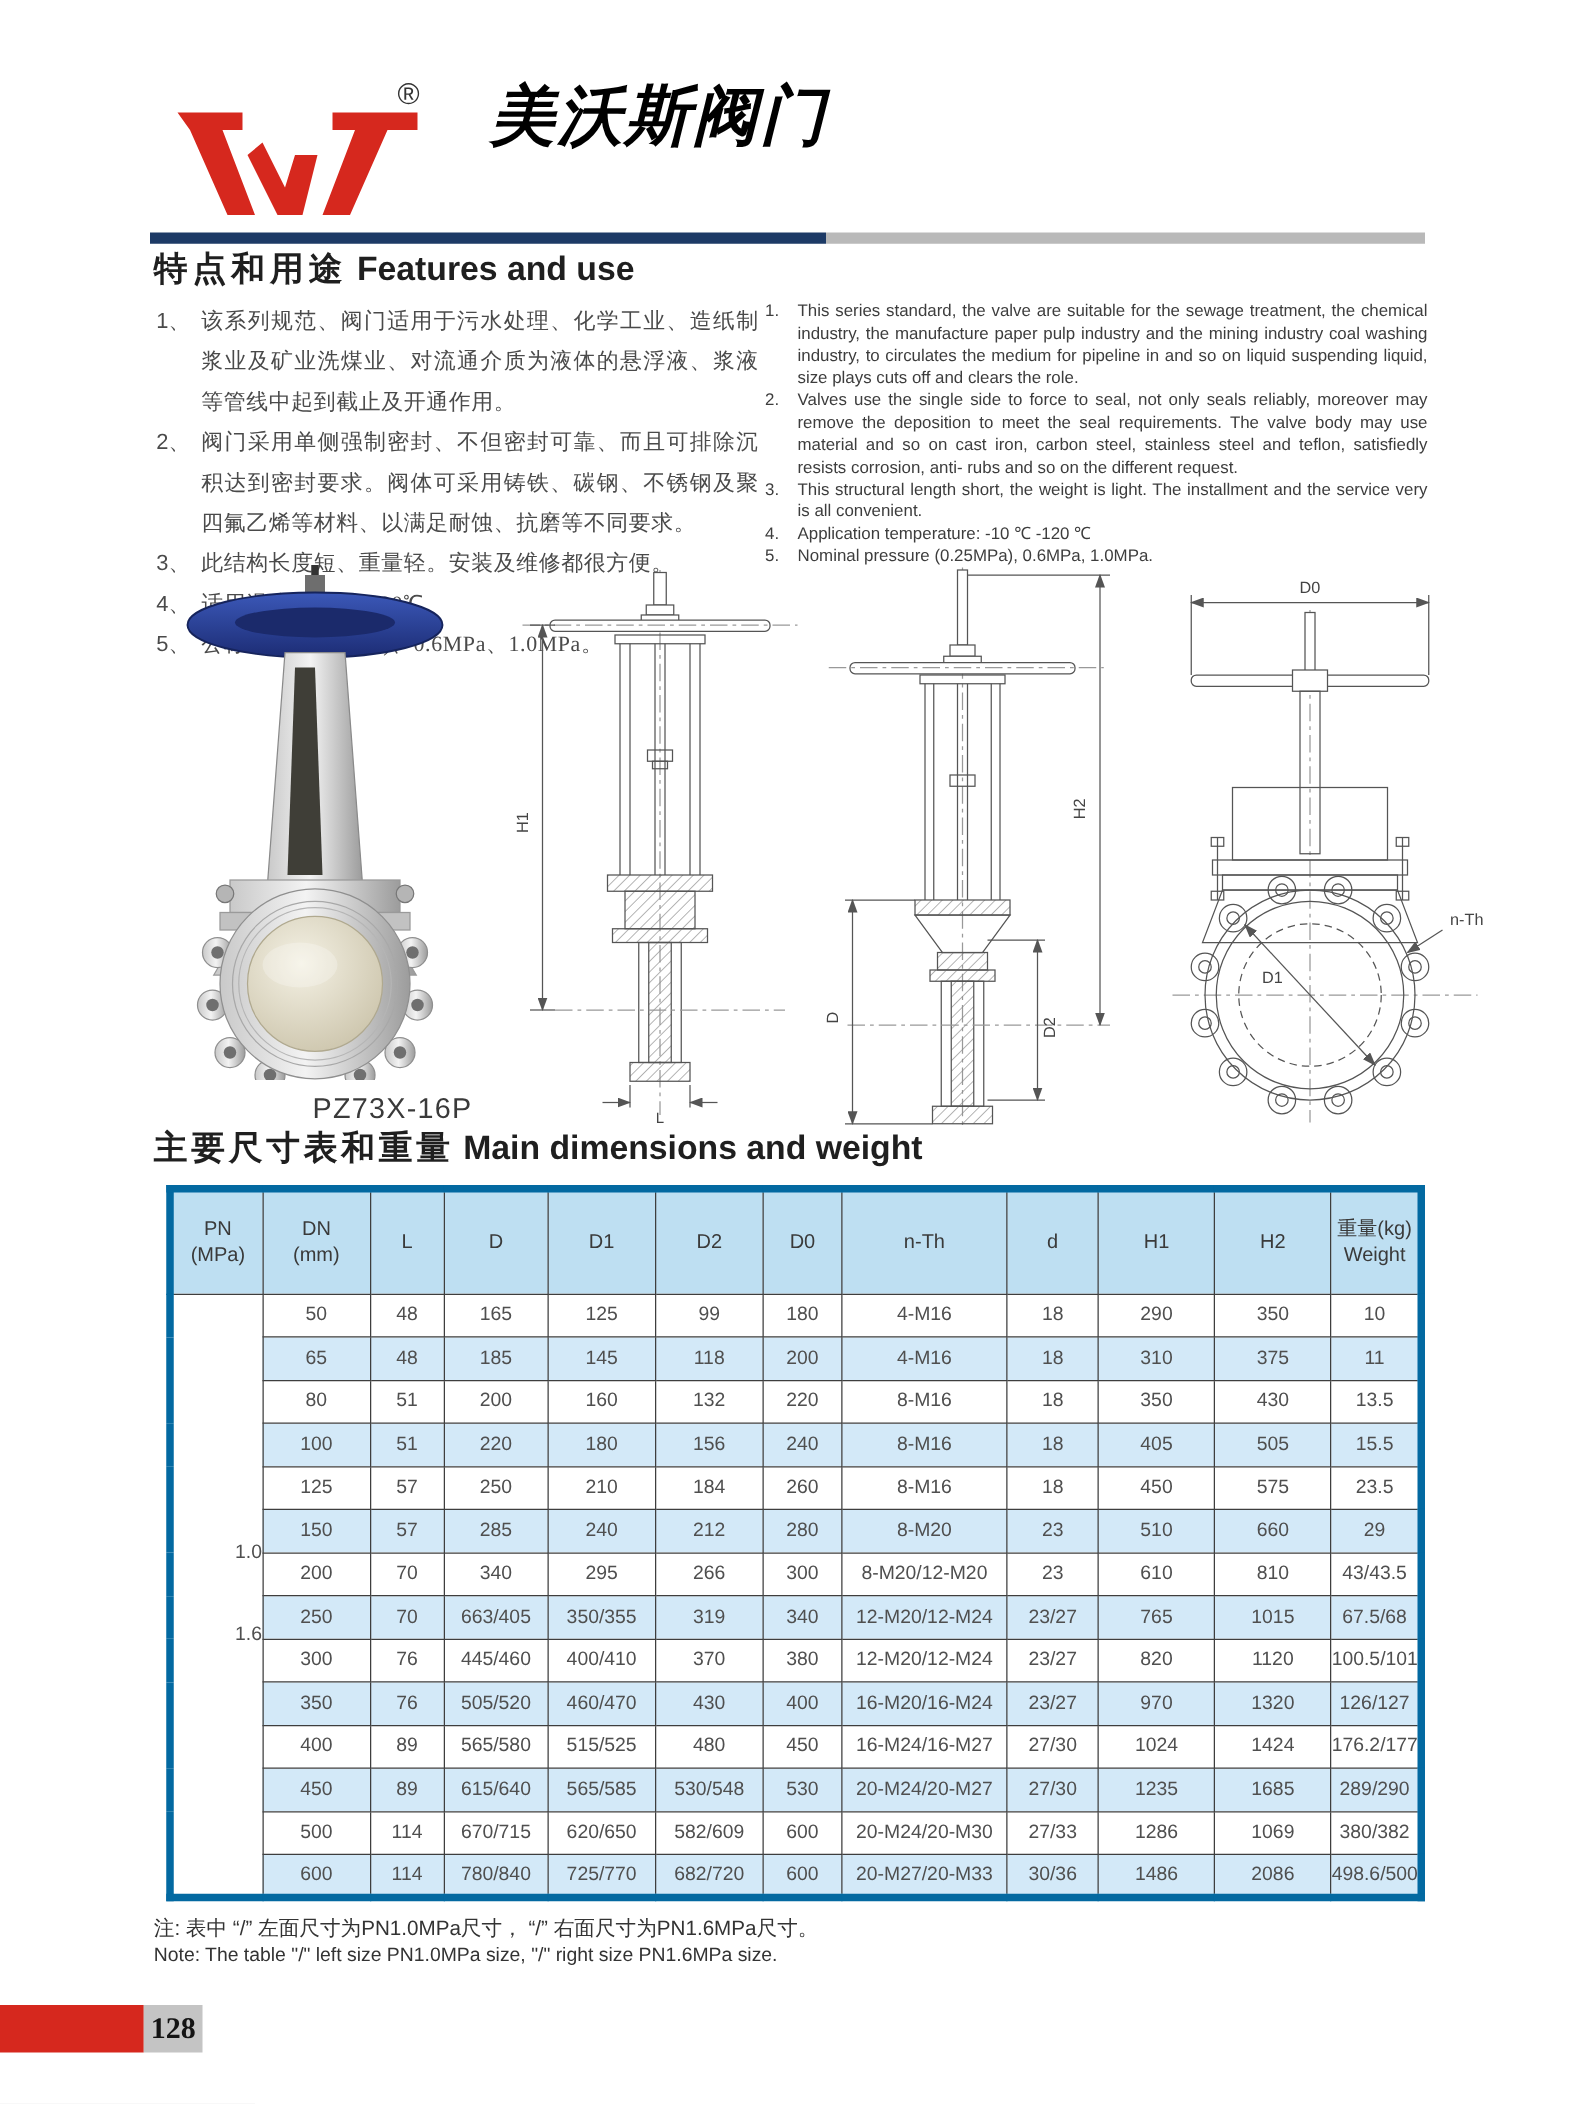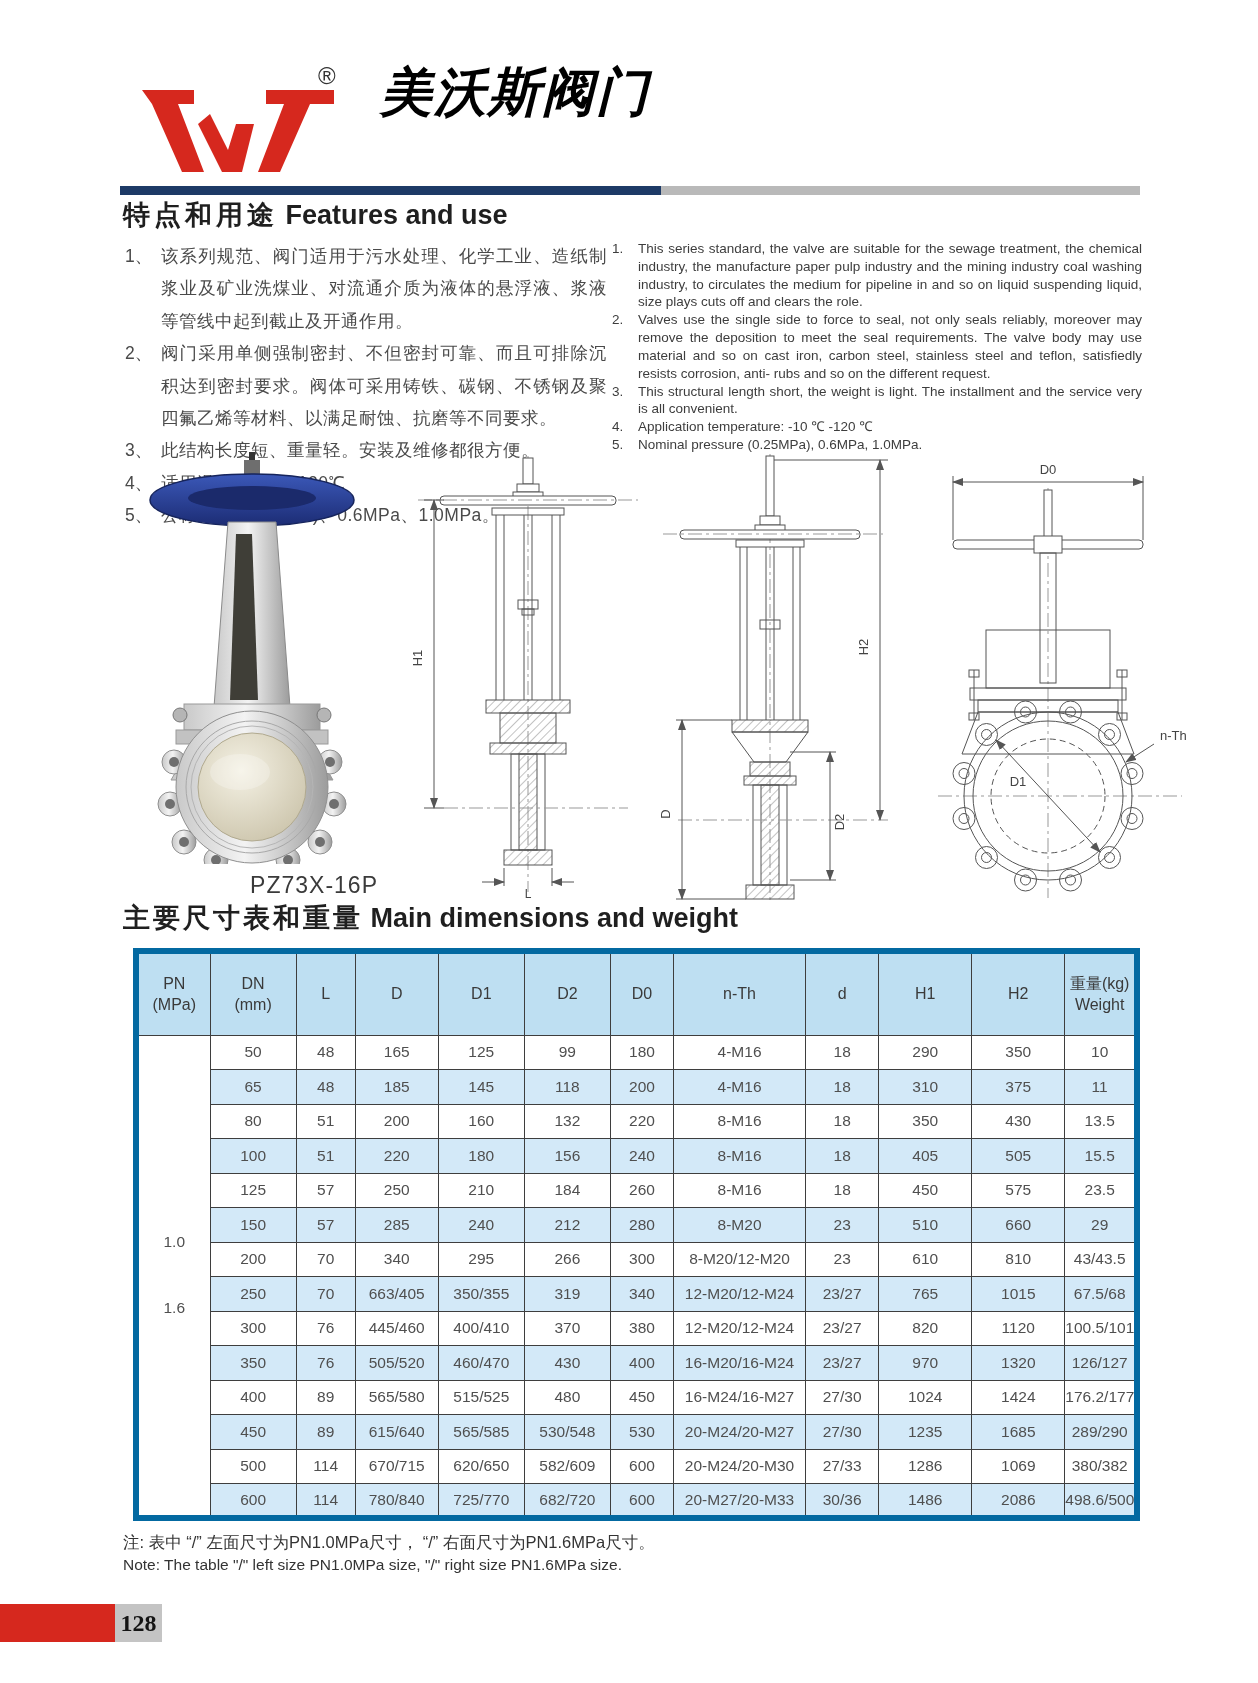--- a/index.html
+++ b/index.html
@@ -7,21 +7,21 @@
   .page {
     position:relative; width:1258px; height:1683px; margin:0 auto;
     background:#ffffff; overflow:hidden;
     font-family:"Liberation Sans", sans-serif; color:#444;
   }
   
   .logo-block { position:absolute; left:138px; top:62px; width:250px; height:118px; }
   .logo-mark { position:absolute; left:0; top:18px; }
   .reg-mark { position:absolute; left:180px; top:0; font-size:24px; color:#333; }
   .brand-cn {
-    position:absolute; left:380px; top:58px; width:290px;
+    position:absolute; left:392px; top:58px; width:290px;
     font-family:"DejaVu Serif", serif; font-weight:bold; font-style:italic;
     font-size:52px; color:#000; white-space:nowrap; letter-spacing:2px;
   }
   .brand-en {
     position:absolute; left:390px; top:136px; width:300px;
     font-family:"Liberation Serif", serif; font-size:28px; color:#0a0a0a;
     letter-spacing:1px; white-space:nowrap;
   }
   .product-block { position:absolute; right:118px; top:100px; text-align:right; }
   .product-cn { font-size:27px; color:#1e1e1e; letter-spacing:3px; }
@@ -29,21 +29,21 @@
   .divider {
     position:absolute; left:120px; top:186px; width:1020px; height:9px;
     background:linear-gradient(to right, #1d3a66 0 53%, #b9b9b9 53% 100%);
   }
   
   .features-title { position:absolute; left:123px; top:197px; font-size:27px; font-weight:bold; color:#1f1f1f; }
   .features-title .tcn { letter-spacing:4px; }
   .features-cn { position:absolute; left:125px; top:240px; width:482px; font-size:17.5px; color:#4a4a4a; }
   .features-cn .feat-item { display:flex; line-height:1.85; }
   .features-cn .feat-num { flex:none; width:36px; }
-  .features-cn .feat-text { flex:1; text-align:justify; letter-spacing:0.5px; }
+  .features-cn .feat-text { flex:1; text-align:justify; letter-spacing:0.5px;font-family:Liberation Serif, serif; }
   .features-en { position:absolute; left:612px; top:240px; width:530px; font-size:13.5px; color:#3d3d3d; }
   .features-en .feat-item { display:flex; line-height:1.32; }
   .features-en .feat-num { flex:none; width:26px; }
   .features-en .feat-text { flex:1; text-align:justify; }
   
   .figures { position:absolute; left:128px; top:452px; width:1016px; height:452px;
              display:flex; justify-content:space-between; align-items:flex-start; }
   .fig { position:relative; }
   .fig-caption { text-align:right; font-size:23px; color:#3a3a3a; margin-top:4px; letter-spacing:1px; }
   svg text { font-family:"Liberation Sans", sans-serif; fill:#444; }
@@ -54,21 +54,21 @@
     position:absolute; left:133px; top:948px; width:1007px;
     border-collapse:collapse; table-layout:fixed;
     font-size:15.5px; color:#4f4f4f;
   }
   table.dims th, table.dims td { border:1px solid #3e3e3e; text-align:center; vertical-align:middle; }
   table.dims { border:6px solid #0369a1; }
   table.dims thead th { background:#bedff2; height:84px; font-weight:normal; color:#3a3a3a; font-size:16px; line-height:1.35; }
   table.dims tbody td { height:34.5px; background:#ffffff; }
   table.dims tbody tr.alt td { background:#d3e9f8; }
   table.dims tbody td.pn-cell { background:#ffffff; }
-  .pn-cell-inner { display:flex; flex-direction:column; justify-content:center; align-items:center; gap:48px; height:100%; }
+  .pn-cell-inner { display:flex; flex-direction:column; justify-content:center; align-items:flex-end; gap:48px; height:100%; }
   
   .note-cn { position:absolute; left:123px; top:1532px; font-size:16.5px; color:#333; }
   .note-en { position:absolute; left:123px; top:1556px; font-size:15.5px; color:#333; }
   .footer-red { position:absolute; left:0; top:1604px; width:115px; height:38px; background:#d6281e; }
   .footer-pagebox { position:absolute; left:115px; top:1604px; width:47px; height:38px; background:#c4c4c4;
                     display:flex; align-items:center; justify-content:center; }
   .footer-pagenum { font-family:"Liberation Serif", serif; font-weight:bold; font-size:24px; color:#141414; }
 </style>
 </head>
 <body>

